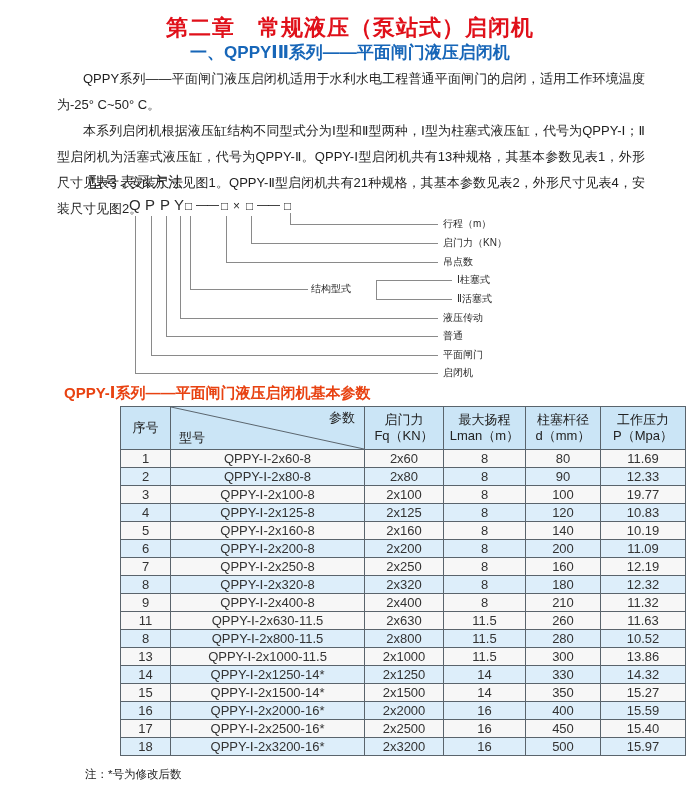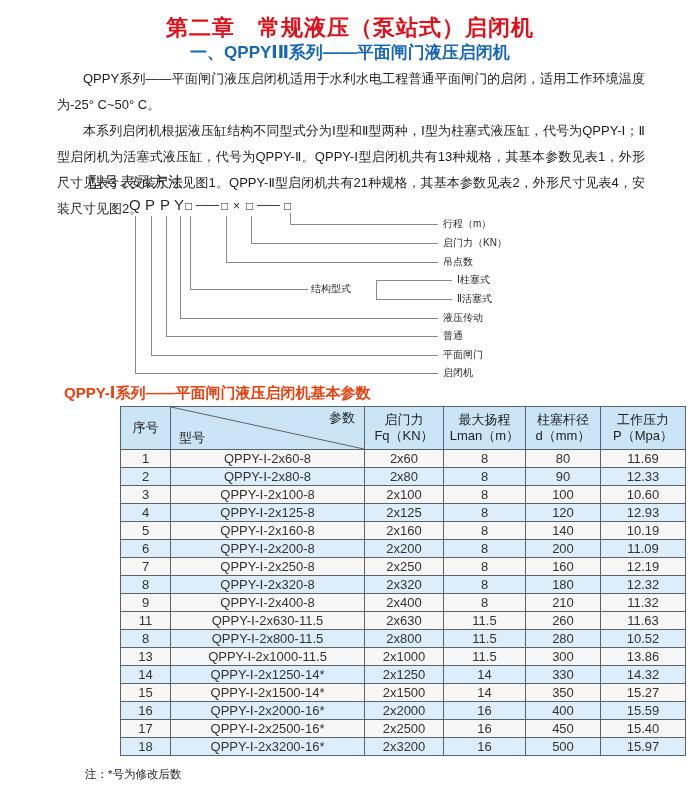--- a/index.html
+++ b/index.html
@@ -170,29 +170,29 @@
         <td>8</td>
         <td>90</td>
         <td>12.33</td>
       </tr>
       <tr>
         <td>3</td>
         <td>QPPY-Ⅰ-2x100-8</td>
         <td>2x100</td>
         <td>8</td>
         <td>100</td>
-        <td>10.60</td>
+        <td>19.77</td>
       </tr>
       <tr class="alt">
         <td>4</td>
         <td>QPPY-Ⅰ-2x125-8</td>
         <td>2x125</td>
         <td>8</td>
         <td>120</td>
-        <td>12.93</td>
+        <td>10.83</td>
       </tr>
       <tr>
         <td>5</td>
         <td>QPPY-Ⅰ-2x160-8</td>
         <td>2x160</td>
         <td>8</td>
         <td>140</td>
         <td>10.19</td>
       </tr>
       <tr class="alt">

